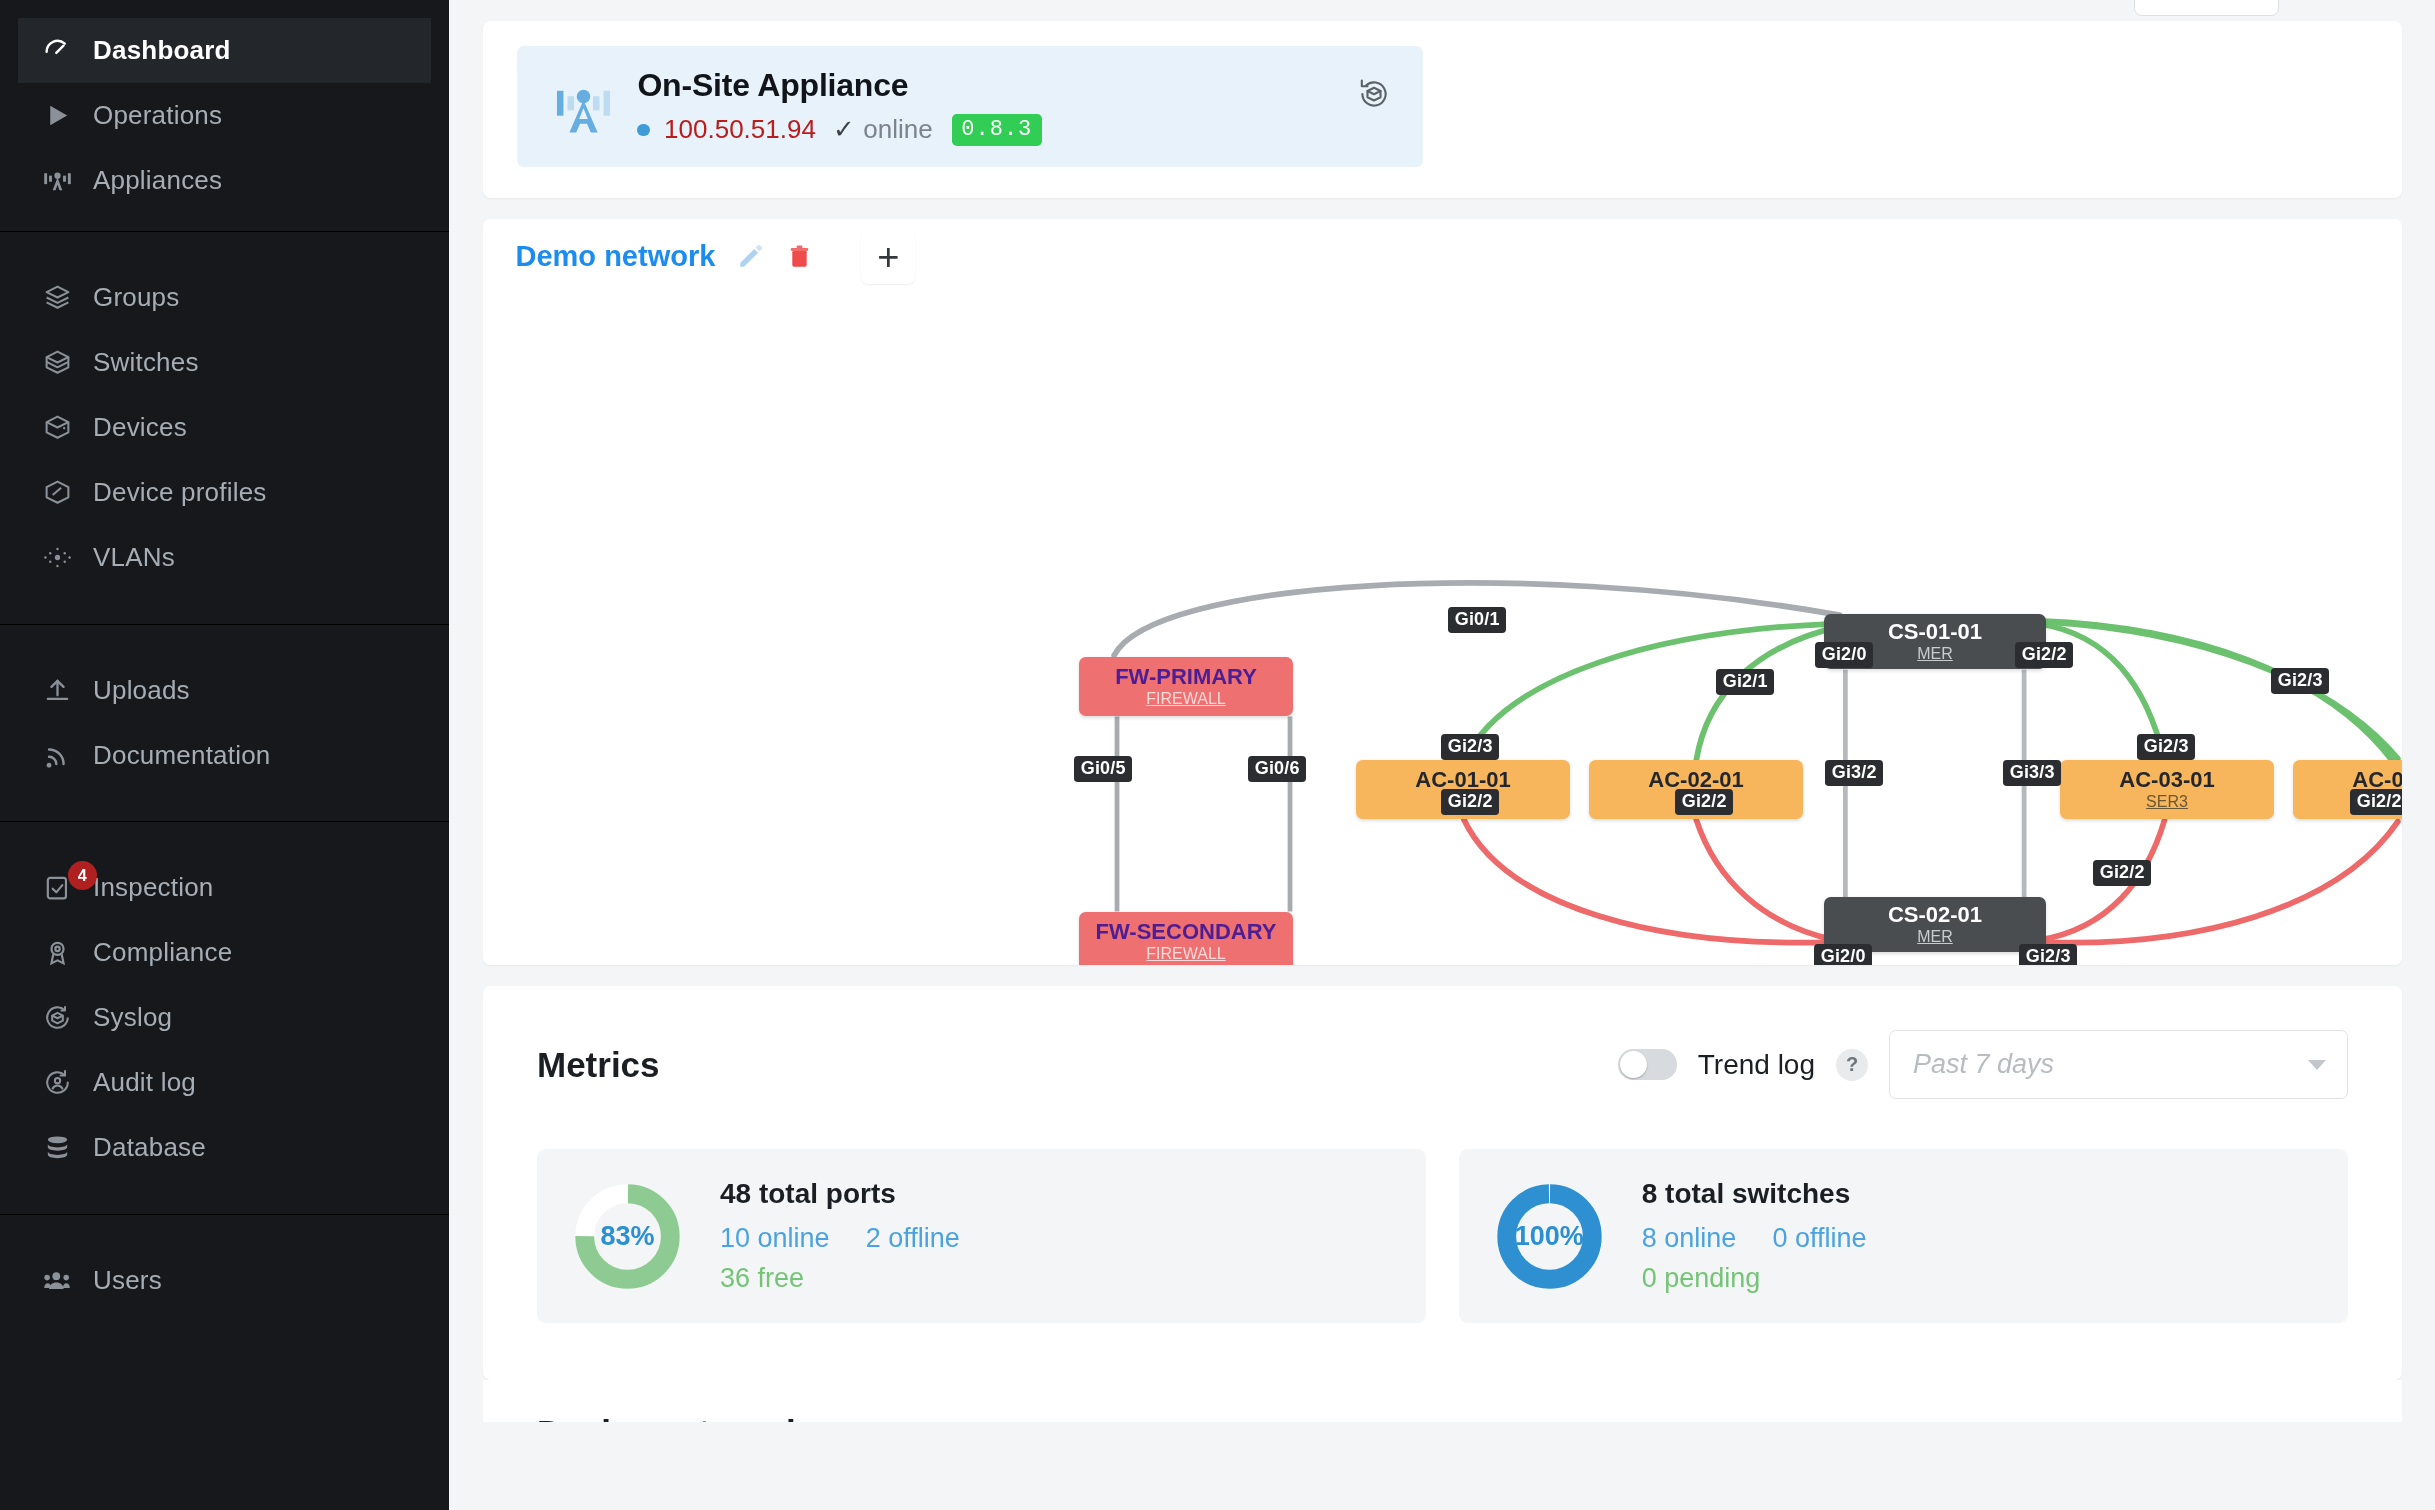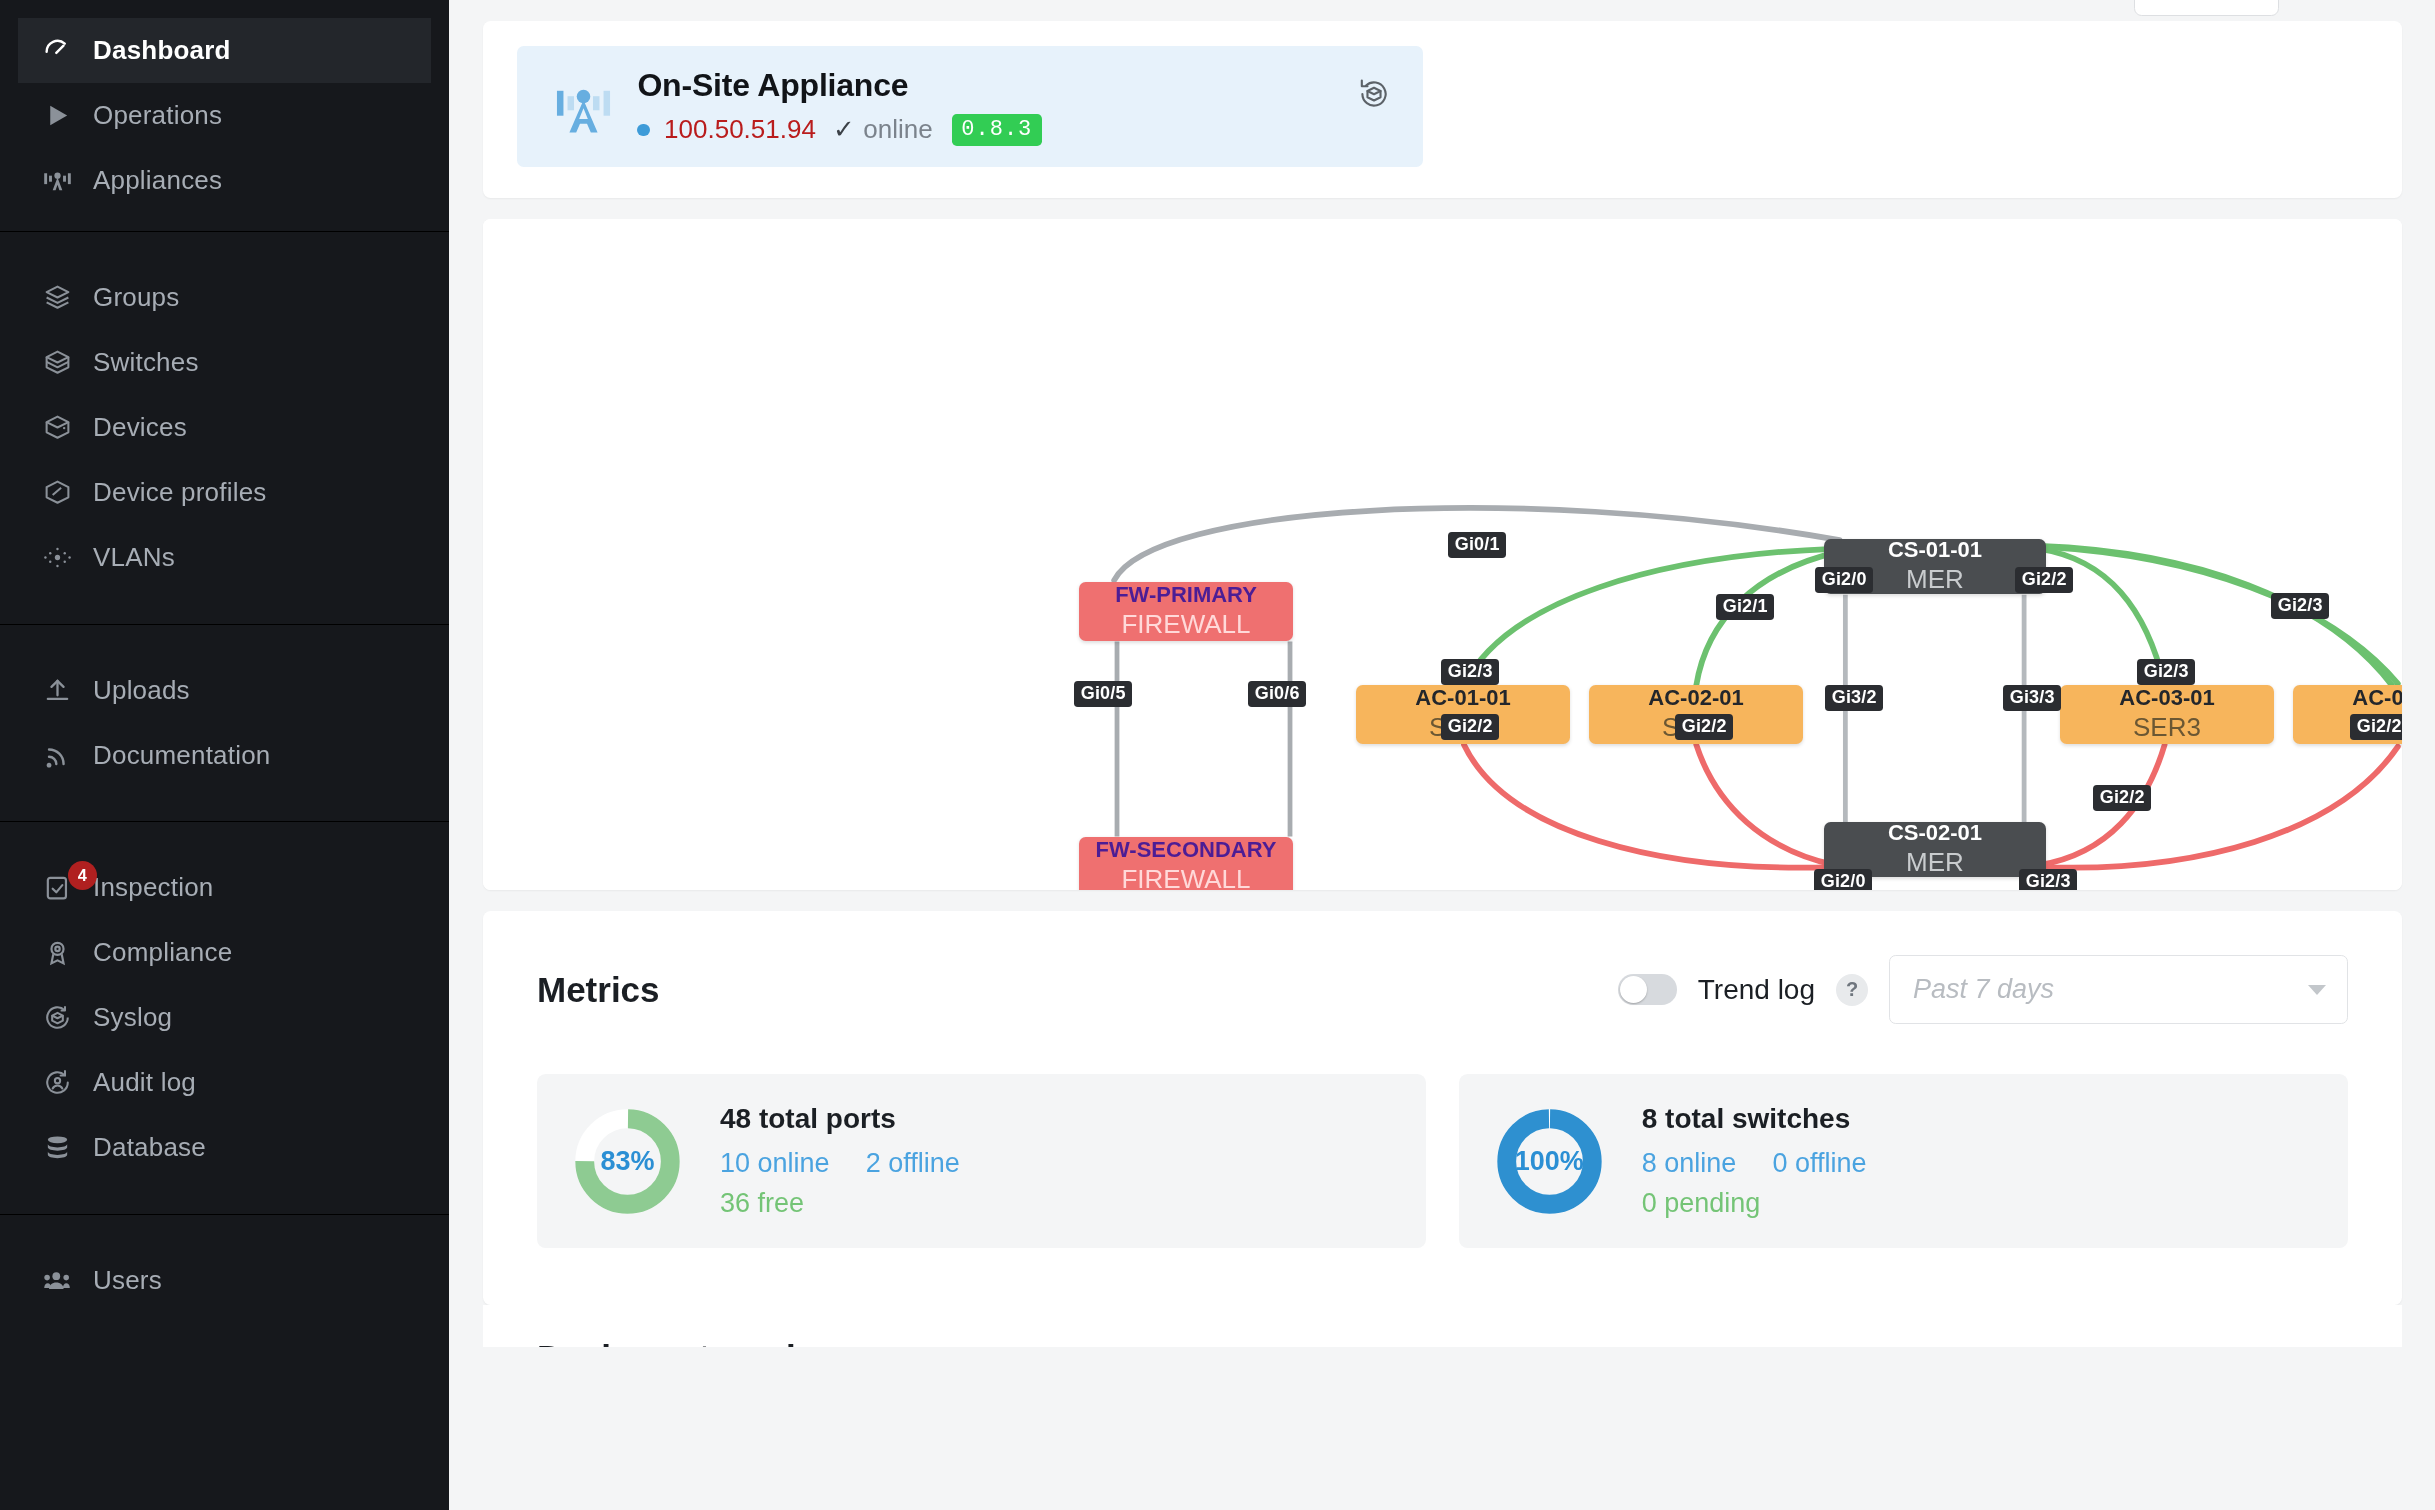--- a/index.html
+++ b/index.html
@@ -136,21 +136,21 @@
 
   .node {
     position: absolute;
     border-radius: 6.7px;
     text-align: center;
     box-shadow: 0 1.9px 3.8px rgba(0,0,0,.13);
     display: flex; flex-direction: column; align-items: center; justify-content: center;
     cursor: pointer;
   }
   .node .n1 { font-size: 22px; font-weight: bold; line-height: 1.1; }
-  .node .n2 { font-size: 26px; line-height: 1.25; }
+  .node .n2 { font-size: 16px; line-height: 1.25; text-decoration: underline; }
   .node.fw { background: #ef7070; }
   .node.fw .n1 { color: #4c1d95; }
   .node.fw .n2 { color: #ffd9d9; }
   .node.ac { background: #f6b košt; }
   .node.ac { background: #f7b55c; }
   .node.ac .n1 { color: #23262b; }
   .node.ac .n2 { color: #6b5733; }
   .node.cs { background: #4a4d50; }
   .node.cs .n1 { color: #ffffff; }
   .node.cs .n2 { color: #c9ccce; }
@@ -464,20 +464,39 @@
             <path d="M3.8 12a8.2 8.2 0 1 0 2.6-6"></path>
               <path d="M3.4 2.5v4h4"></path>
             <path d="M12 7.6 16.6 9.9 12 12.2 7.4 9.9z"></path>
               <path d="M7.4 9.9v4.4L12 16.6l4.6-2.3V9.9"></path>
           </svg>
         </div>
       </div>
     </section>
 
     <section class="card topo-card">
+      <div class="tabbar">
+        <div class="tab">
+          <span class="tab-label">Demo network</span>
+          <span class="icon-btn">
+            <svg width="29" height="29" viewBox="0 0 24 24" fill="#aed3f2">
+              <path d="M3.5 17.3 15.1 5.7l3.2 3.2L6.7 20.5H3.5z"></path>
+              <path d="M16.2 4.6 18 2.8a1.4 1.4 0 0 1 2 0l1.2 1.2a1.4 1.4 0 0 1 0 2l-1.8 1.8z" fill="#cfe4f7"></path>
+            </svg>
+          </span>
+          <span class="icon-btn">
+            <svg width="27" height="27" viewBox="0 0 24 24">
+              <rect x="5.6" y="6.8" width="12.8" height="14.2" rx="1.4" fill="#ef4b4b"></rect>
+              <rect x="4.2" y="4.4" width="15.6" height="2.6" rx="1" fill="#f26b6b"></rect>
+              <rect x="9.4" y="2.2" width="5.2" height="2.4" rx="1" fill="#f26b6b"></rect>
+            </svg>
+          </span>
+        </div>
+        <div class="addtab">+</div>
+      </div>
 
       <div class="topo-wrap">
         <svg class="topo-svg" width="1918" height="671" viewBox="0 0 2006 702">
 
           <path d="M660 378 C 700 300 1080 276 1419 336" stroke="#a8acb0" stroke-width="6" fill="none" stroke-linecap="round"></path>
           <path d="M660 708 C 700 786 1080 800 1419 716" stroke="#a8acb0" stroke-width="6" fill="none" stroke-linecap="round"></path>
 
           <line x1="663" y1="442" x2="663" y2="646" stroke="#a8acb0" stroke-width="5"></line>
           <line x1="844" y1="442" x2="844" y2="646" stroke="#a8acb0" stroke-width="5"></line>
 

